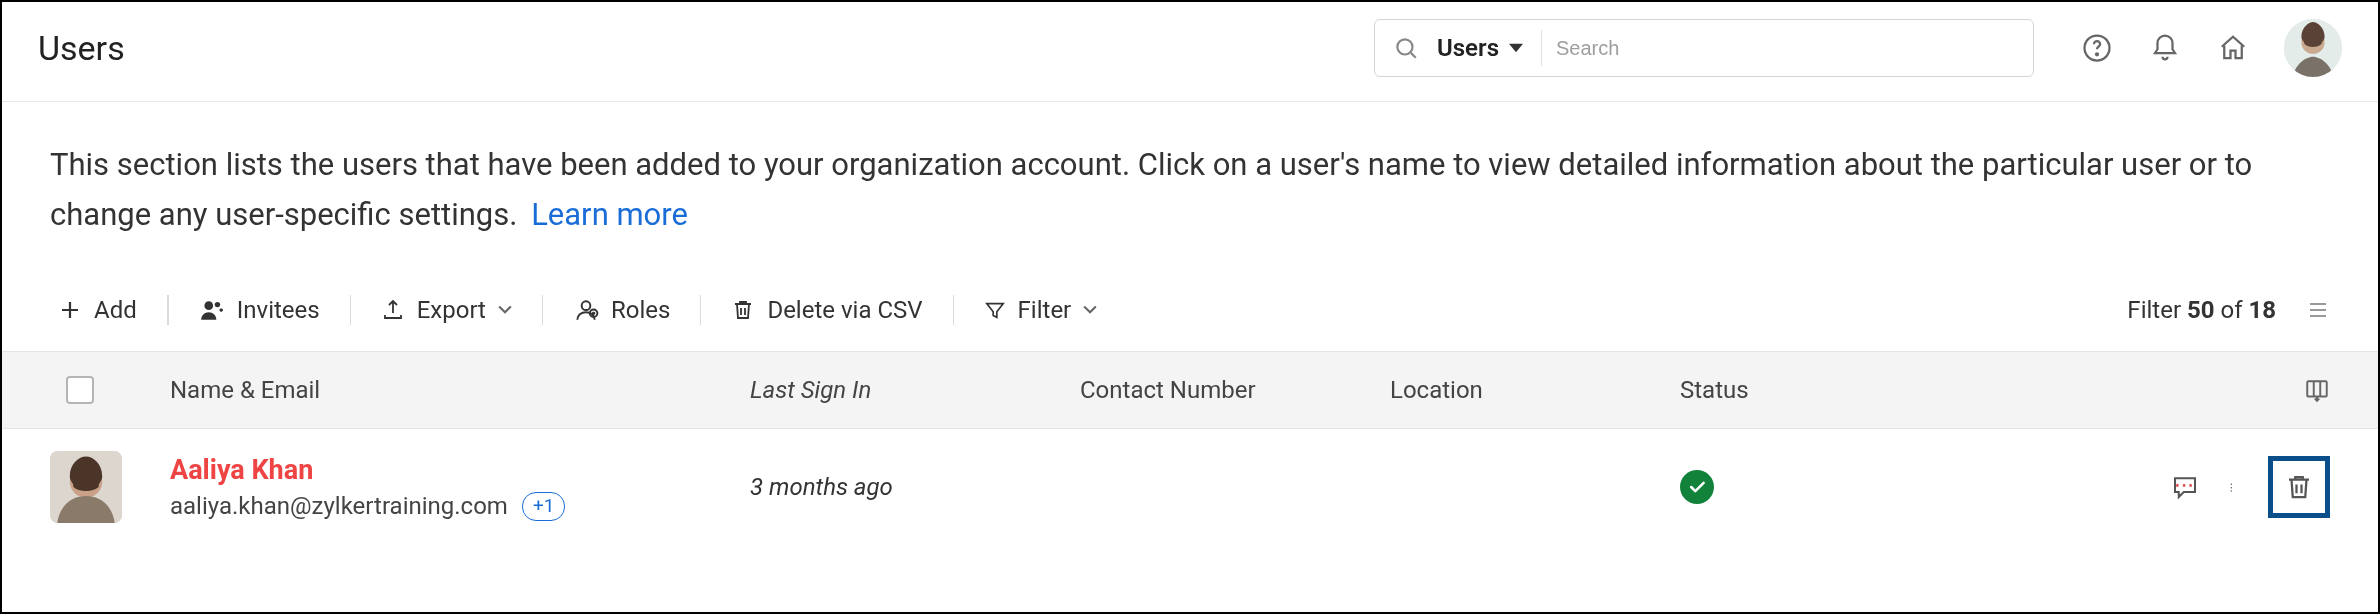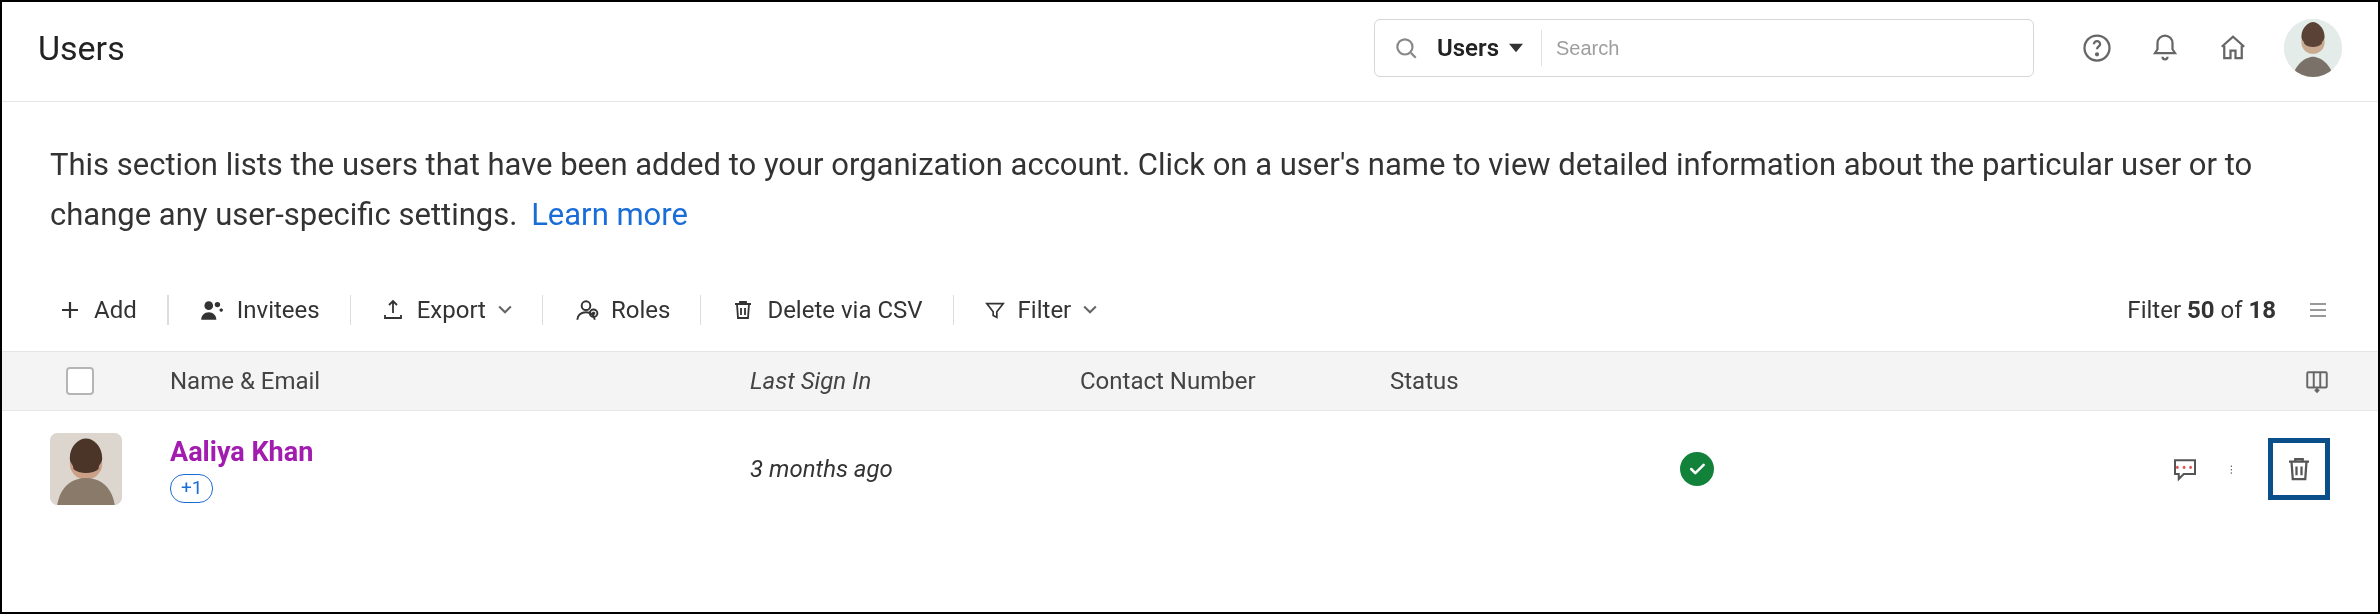--- a/index.html
+++ b/index.html
@@ -127,21 +127,21 @@
   .showing b { font-weight: 700; }
   .density-btn { cursor: pointer; color: #777; }
 
   
   .thead {
     display: flex;
     align-items: center;
     background: #f4f4f4;
     border-top: 1px solid #e6e6e6;
     border-bottom: 1px solid #e6e6e6;
-    height: 60px;
+    height: 78px;
     padding: 0 48px;
     font-size: 24px;
     color: #444;
   }
   .col-check { width: 120px; display:flex; align-items:center; }
   .col-name  { width: 580px; }
   .col-signin{ width: 330px; font-style: italic; }
   .col-contact{ width: 310px; }
   .col-location{ width: 290px; }
   .col-status{ width: 300px; }
@@ -168,21 +168,21 @@
   }
   .row-avatar {
     width: 72px; height: 72px;
     border-radius: 8px;
     overflow: hidden;
     background: #ddd;
     display:flex; align-items:flex-end; justify-content:center;
   }
   .row-avatar svg{ width:100%; height:100%; }
   .name-block { display:flex; flex-direction: column; gap: 6px; }
-  .user-name { font-size: 27px; font-weight: 700; color: #a21caf; }
+  .user-name { font-size: 27px; font-weight: 700; color: #ef4444; }
   .email-line { display:flex; align-items:center; gap: 14px; font-size: 24px; color: #444; }
   .plus-badge {
     border: 1.5px solid #1a6dd6;
     color: #1a6dd6;
     font-size: 19px;
     padding: 1px 10px;
     border-radius: 14px;
     line-height: 1.3;
   }
 
@@ -342,20 +342,21 @@
   </div>
 </div>
 
 <div class="thead">
   <div class="col-check">
     <div class="checkbox"></div>
   </div>
   <div class="col-name">Name &amp; Email</div>
   <div class="col-signin">Last Sign In</div>
   <div class="col-contact">Contact Number</div>
+  <div class="col-location">Location</div>
   <div class="col-status">Status</div>
   <div class="col-actions">
     <div class="col-settings-btn">
       <svg viewBox="0 0 24 24" width="26" height="26" fill="none" stroke="#666" stroke-width="1.8">
           <rect x="3" y="4" width="18" height="14" rx="1"></rect>
           <line x1="9" y1="4" x2="9" y2="18"></line>
           <line x1="15" y1="4" x2="15" y2="18"></line>
           <path d="M12 18v3M10 20l2 2 2-2"></path>
         </svg>
     </div>
@@ -370,20 +371,21 @@
           <circle cx="20" cy="17" r="9" fill="#caa187"></circle>
           <path d="M4 40c2-12 10-15 16-15s14 3 16 15z" fill="#8a7a6a"></path>
           <path d="M11 14c0-7 5-11 9-11s9 4 9 11c0 3-2 3-2 6-3 3-11 3-14 0 0-3-2-3-2-6z" fill="#4a3528"></path>
         </svg>
     </div>
   </div>
   <div class="col-name">
     <div class="name-block">
       <div class="user-name">Aaliya Khan</div>
       <div class="email-line">
+        <span>aaliya.khan@zylkertraining.com</span>
         <span class="plus-badge">+1</span>
       </div>
     </div>
   </div>
   <div class="col-signin">3 months ago</div>
   <div class="col-contact"></div>
   <div class="col-location"></div>
   <div class="col-status">
     <div class="status-dot">
       <svg viewBox="0 0 24 24">

